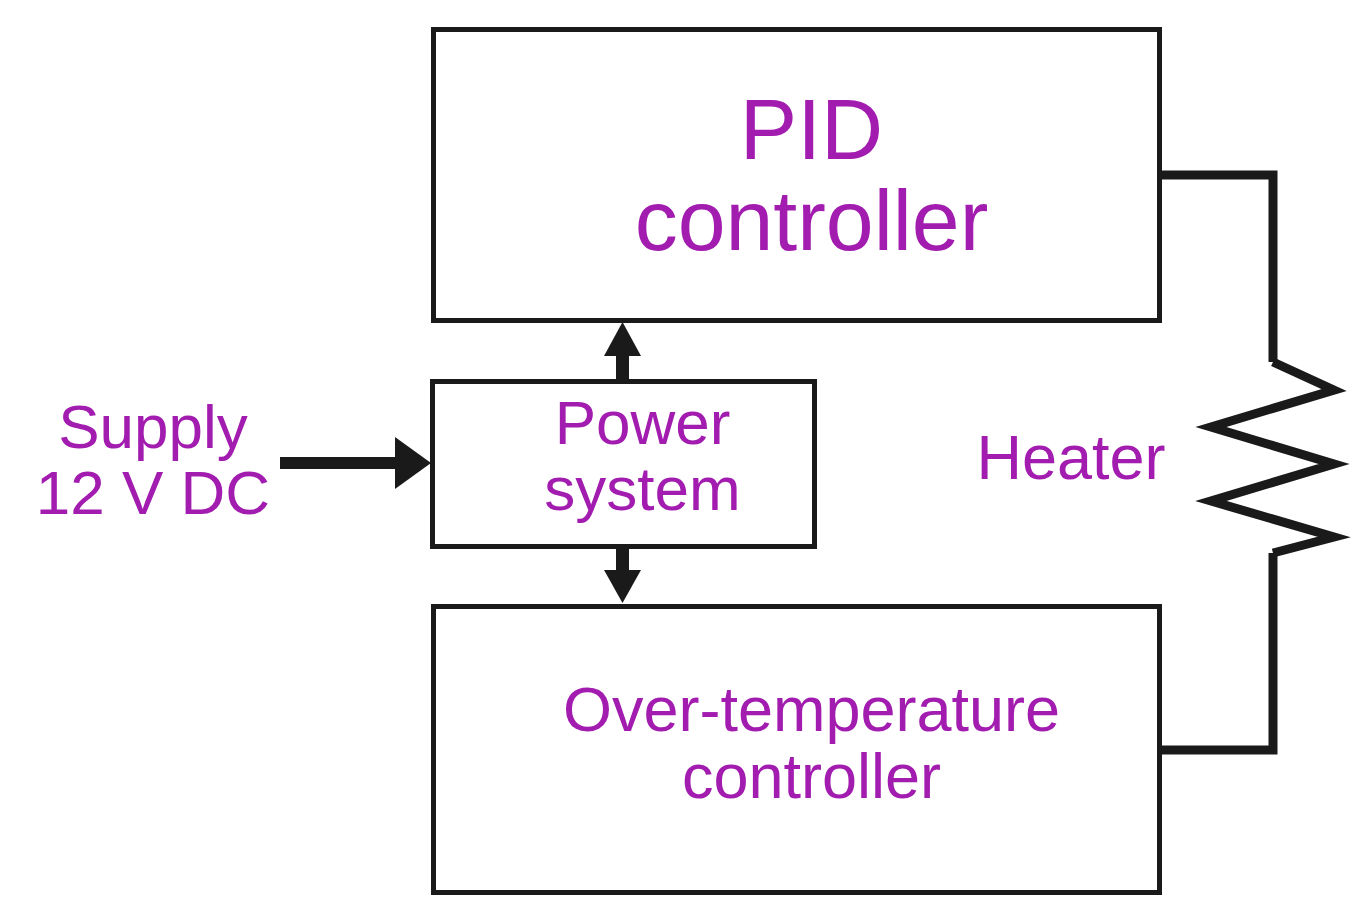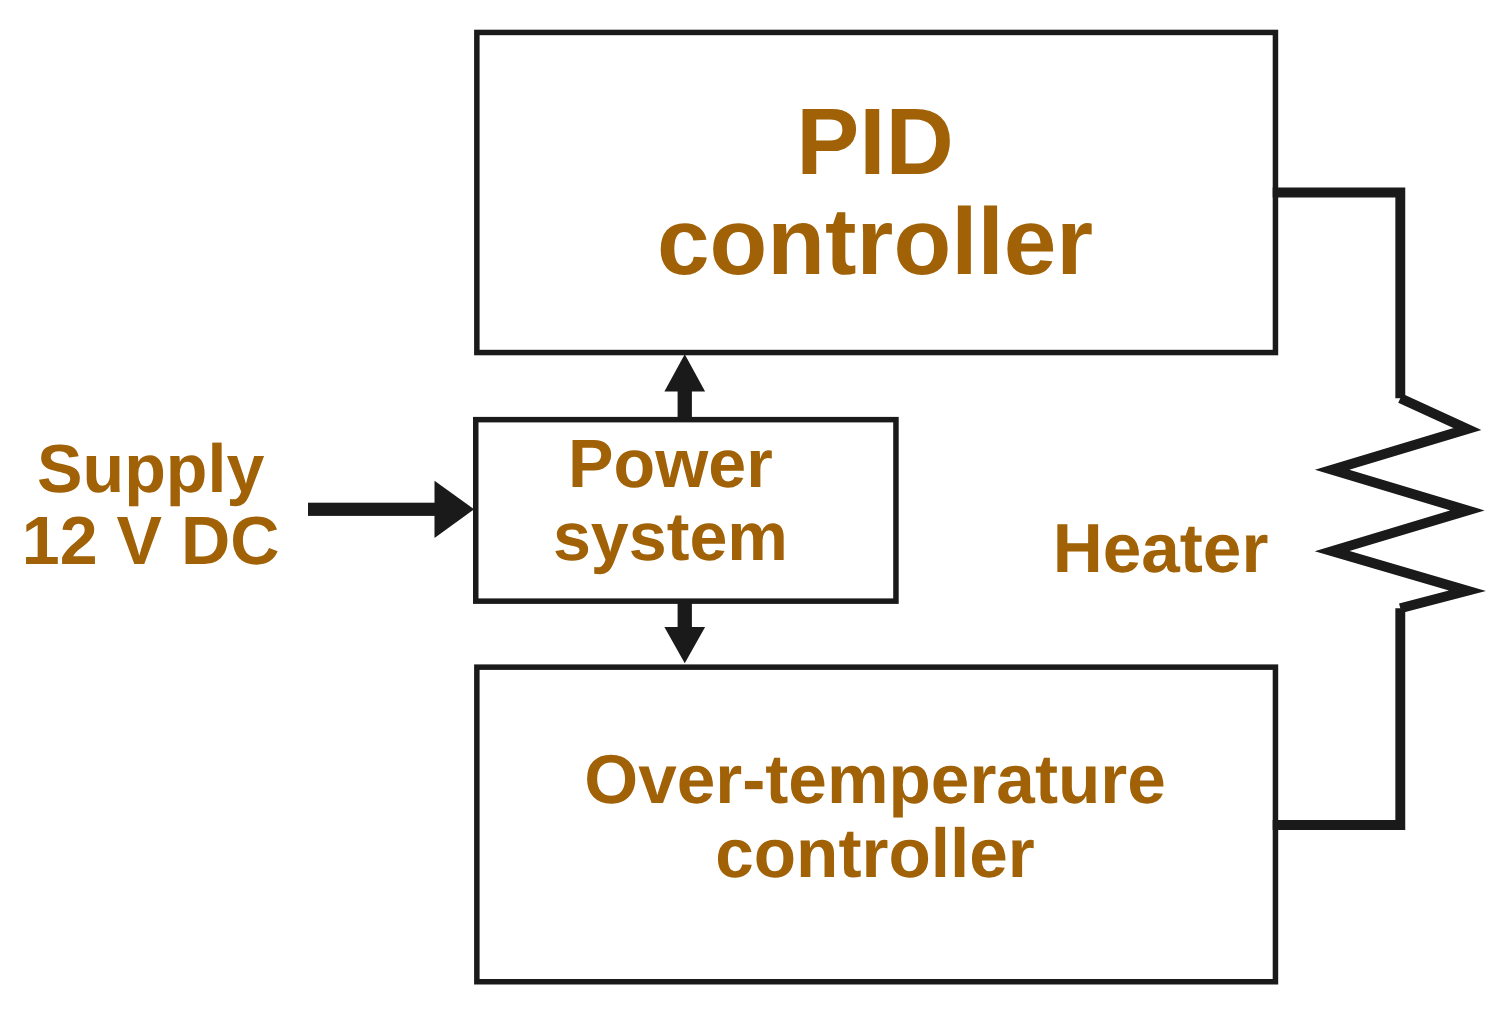--- a/index.html
+++ b/index.html
@@ -37,35 +37,36 @@
     stroke-linecap: butt;
     stroke-linejoin: miter;
   }
   .arrow-shape {
     fill: #1a1a1a;
     stroke: none;
   }
   .lbl {
     position: absolute;
     font-family: "Liberation Sans", sans-serif;
-    color: #a16207;
+    color: #a21caf;
     line-height: 1.06;
     text-align: center;
     white-space: pre-line;
-    font-weight: 700;
+    font-weight: 400;
     letter-spacing: 0px;
+    padding-left: 16px;
   }
   .lbl-pid {
     left: 431px;
     top: 84px;
     width: 729px;
     font-size: 86px;
   }
   .lbl-power {
-    left: 433px;
+    left: 450px;
     top: 390px;
     width: 353px;
     font-size: 62px;
   }
   .lbl-otp {
     left: 431px;
     top: 676px;
     width: 729px;
     font-size: 63px;
   }
@@ -74,21 +75,20 @@
     top: 394px;
     width: 266px;
     font-size: 62px;
   }
   .lbl-heater {
     left: 930px;
     top: 424px;
     width: 250px;
     font-size: 63px;
     text-align: center;
-    margin-top: 42px;
   }
 </style>
 </head>
 <body>
 
 <div id="canvas">
 
   <svg id="diagram" viewBox="0 0 1363 918">
 
     <rect class="blk-rect" x="433.5" y="29.5" width="726" height="291"></rect>

